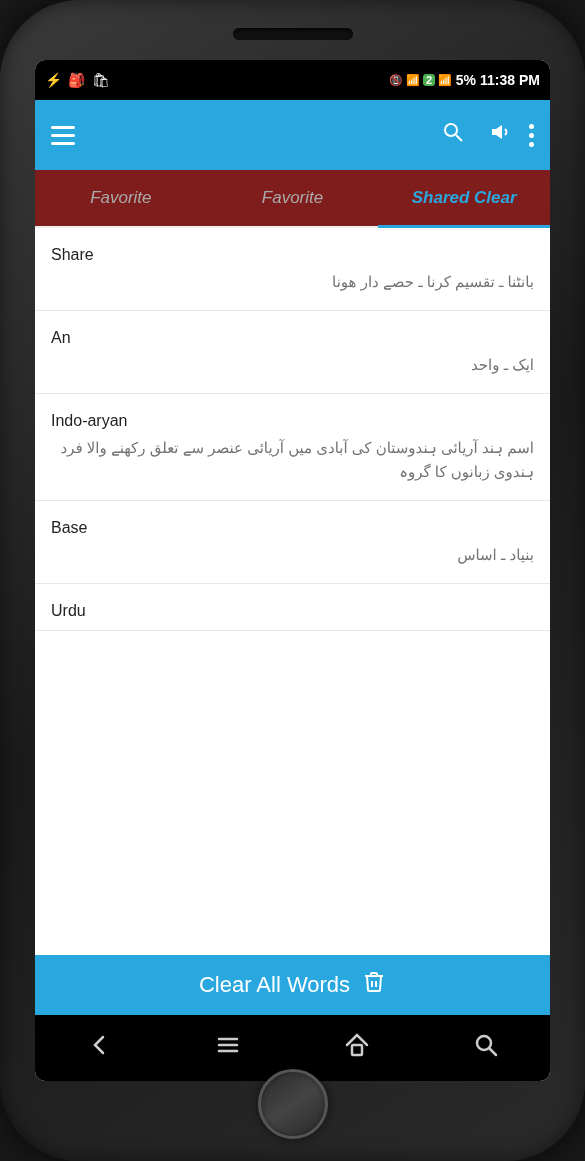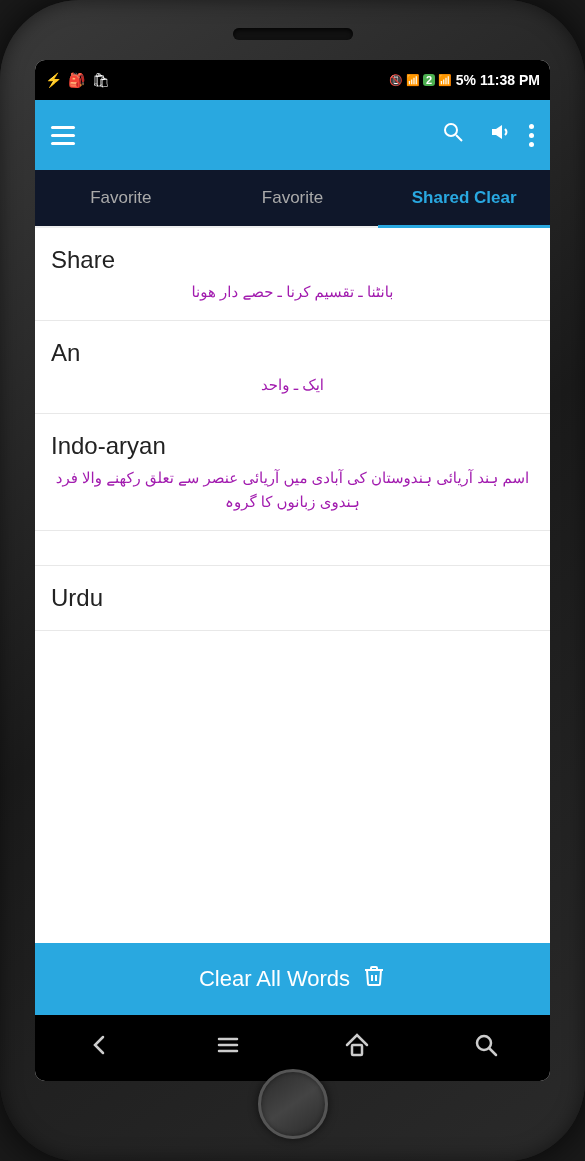--- a/index.html
+++ b/index.html
@@ -111,25 +111,26 @@
     }
 
     .top-bar-actions {
       display: flex;
       align-items: center;
       gap: 8px;
     }
 
     
     .tabs {
-      background: #0f172a;
+      background: #7f1d1d;
       display: flex;
       height: 58px;
       border-bottom: 2px solid #eee;
       flex-shrink: 0;
+      font-style: italic;
     }
 
     .tab {
       flex: 1;
       display: flex;
       align-items: center;
       justify-content: center;
       font-size: 17px;
       color: #aaa;
       cursor: pointer;
@@ -159,39 +160,39 @@
       background: #fff;
     }
 
     .word-item {
       padding: 18px 16px 16px 16px;
       border-bottom: 1px solid #e8e8e8;
       cursor: pointer;
     }
 
     .word-english {
-      font-size: 24px;
+      font-size: 16px;
       font-weight: 400;
       color: #222;
       margin-bottom: 6px;
     }
 
     .word-urdu {
       font-size: 15px;
-      color: #a21caf;
+      color: #737373;
       direction: rtl;
-      text-align: center;
+      text-align: right;
       line-height: 1.6;
     }
 
     
     .clear-btn {
       background: #29a8e0;
       color: #fff;
-      height: 72px;
+      height: 60px;
       display: flex;
       align-items: center;
       justify-content: center;
       font-size: 22px;
       cursor: pointer;
       flex-shrink: 0;
       gap: 12px;
     }
 
     
@@ -317,24 +318,26 @@
         <div class="word-english">An</div>
         <div class="word-urdu">ایک ـ واحد</div>
       </div>
 
       <div class="word-item">
         <div class="word-english">Indo-aryan</div>
         <div class="word-urdu">اسم  ہند آریائی ہندوستان کی آبادی میں آریائی عنصر سے تعلق رکھنے والا فرد  ہندوی زبانوں کا گروہ</div>
       </div>
 
       <div class="word-item">
-      </div>
-
-
-      <div class="word-item" style="padding-bottom:12px;">
+        <div class="word-english">Base</div>
+        <div class="word-urdu">بنیاد ـ اساس</div>
+      </div>
+
+
+      <div class="word-item" style="padding-bottom:4px;">
         <div class="word-english">Urdu</div>
       </div>
 
     </div>
 
     <div class="clear-btn">
       <span>Clear All Words</span>
       <span>
         <svg width="24" height="24" viewBox="0 0 24 24" fill="white">
           <polyline points="3,6 5,6 21,6" stroke="white" stroke-width="2" fill="none"></polyline>

